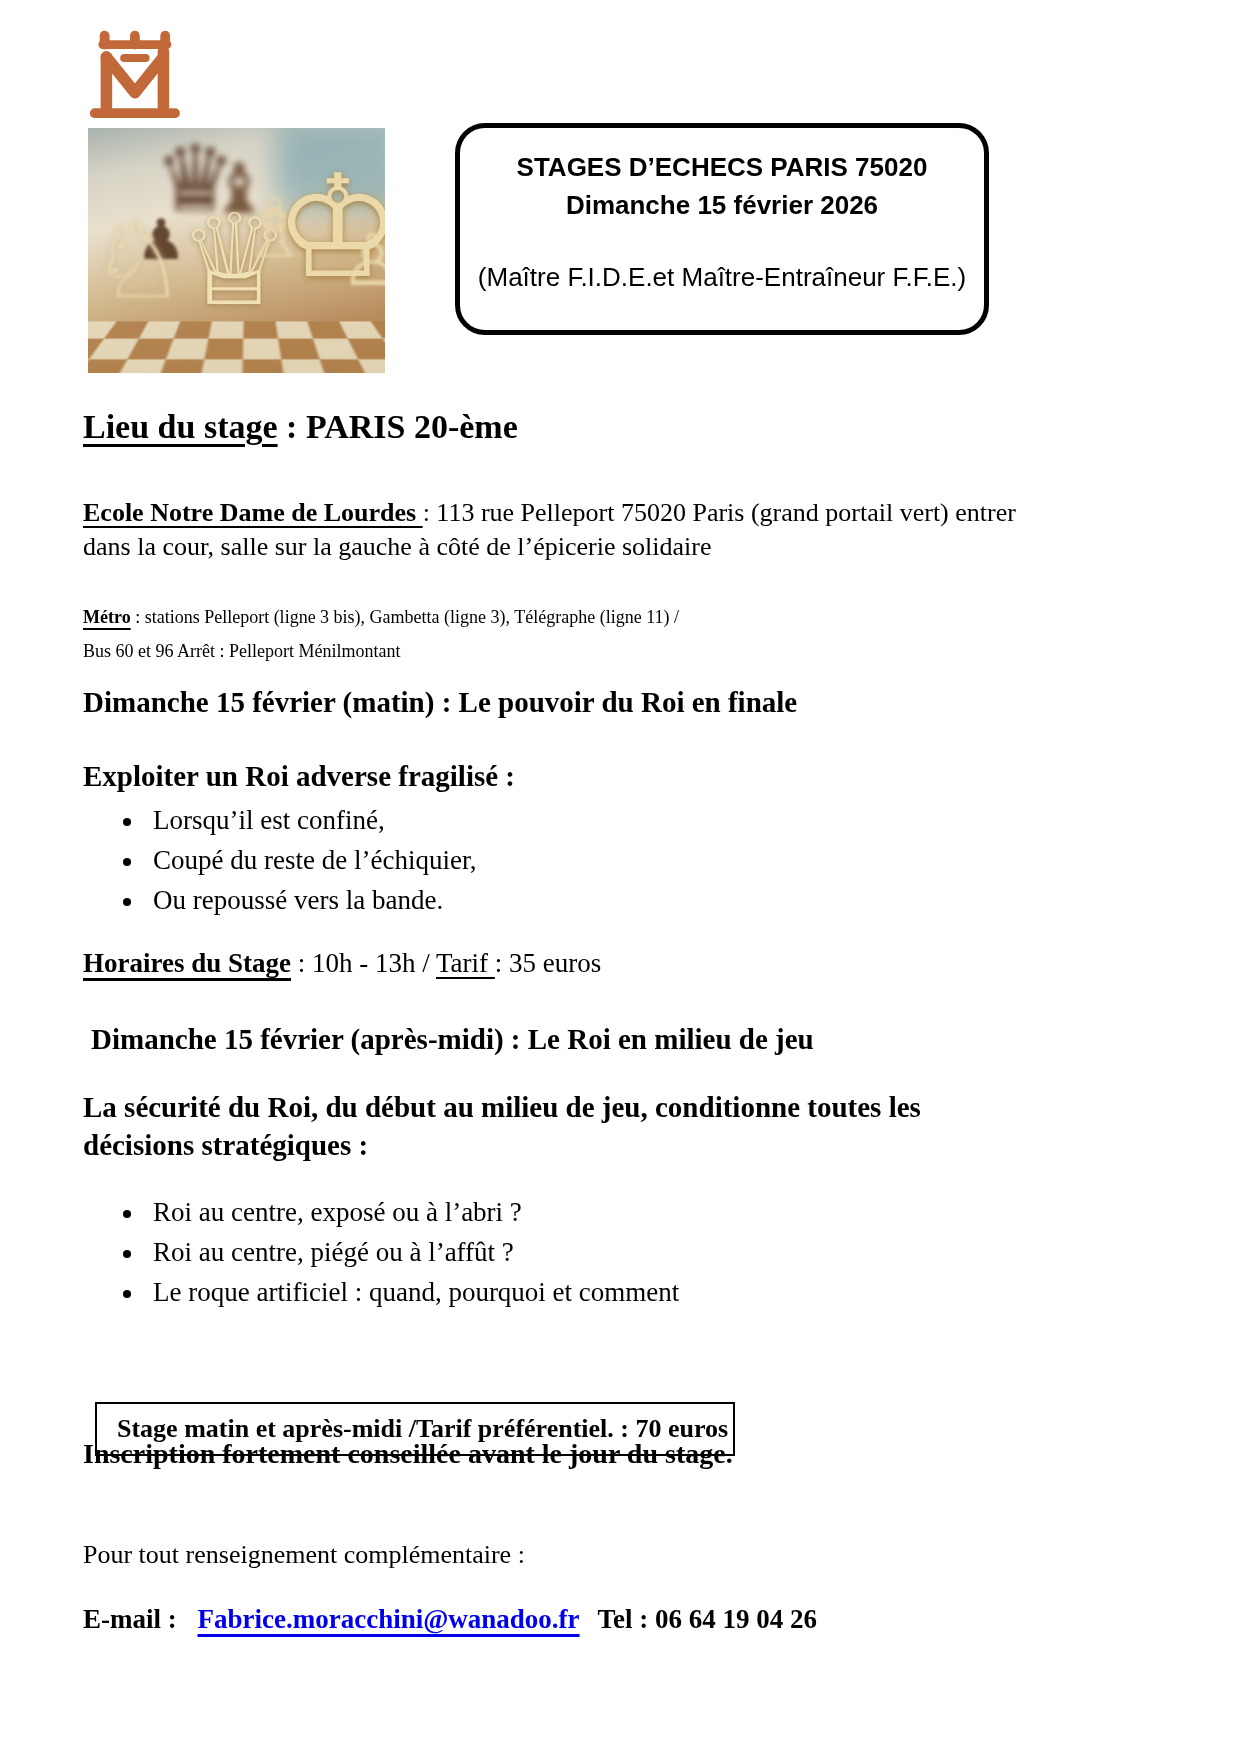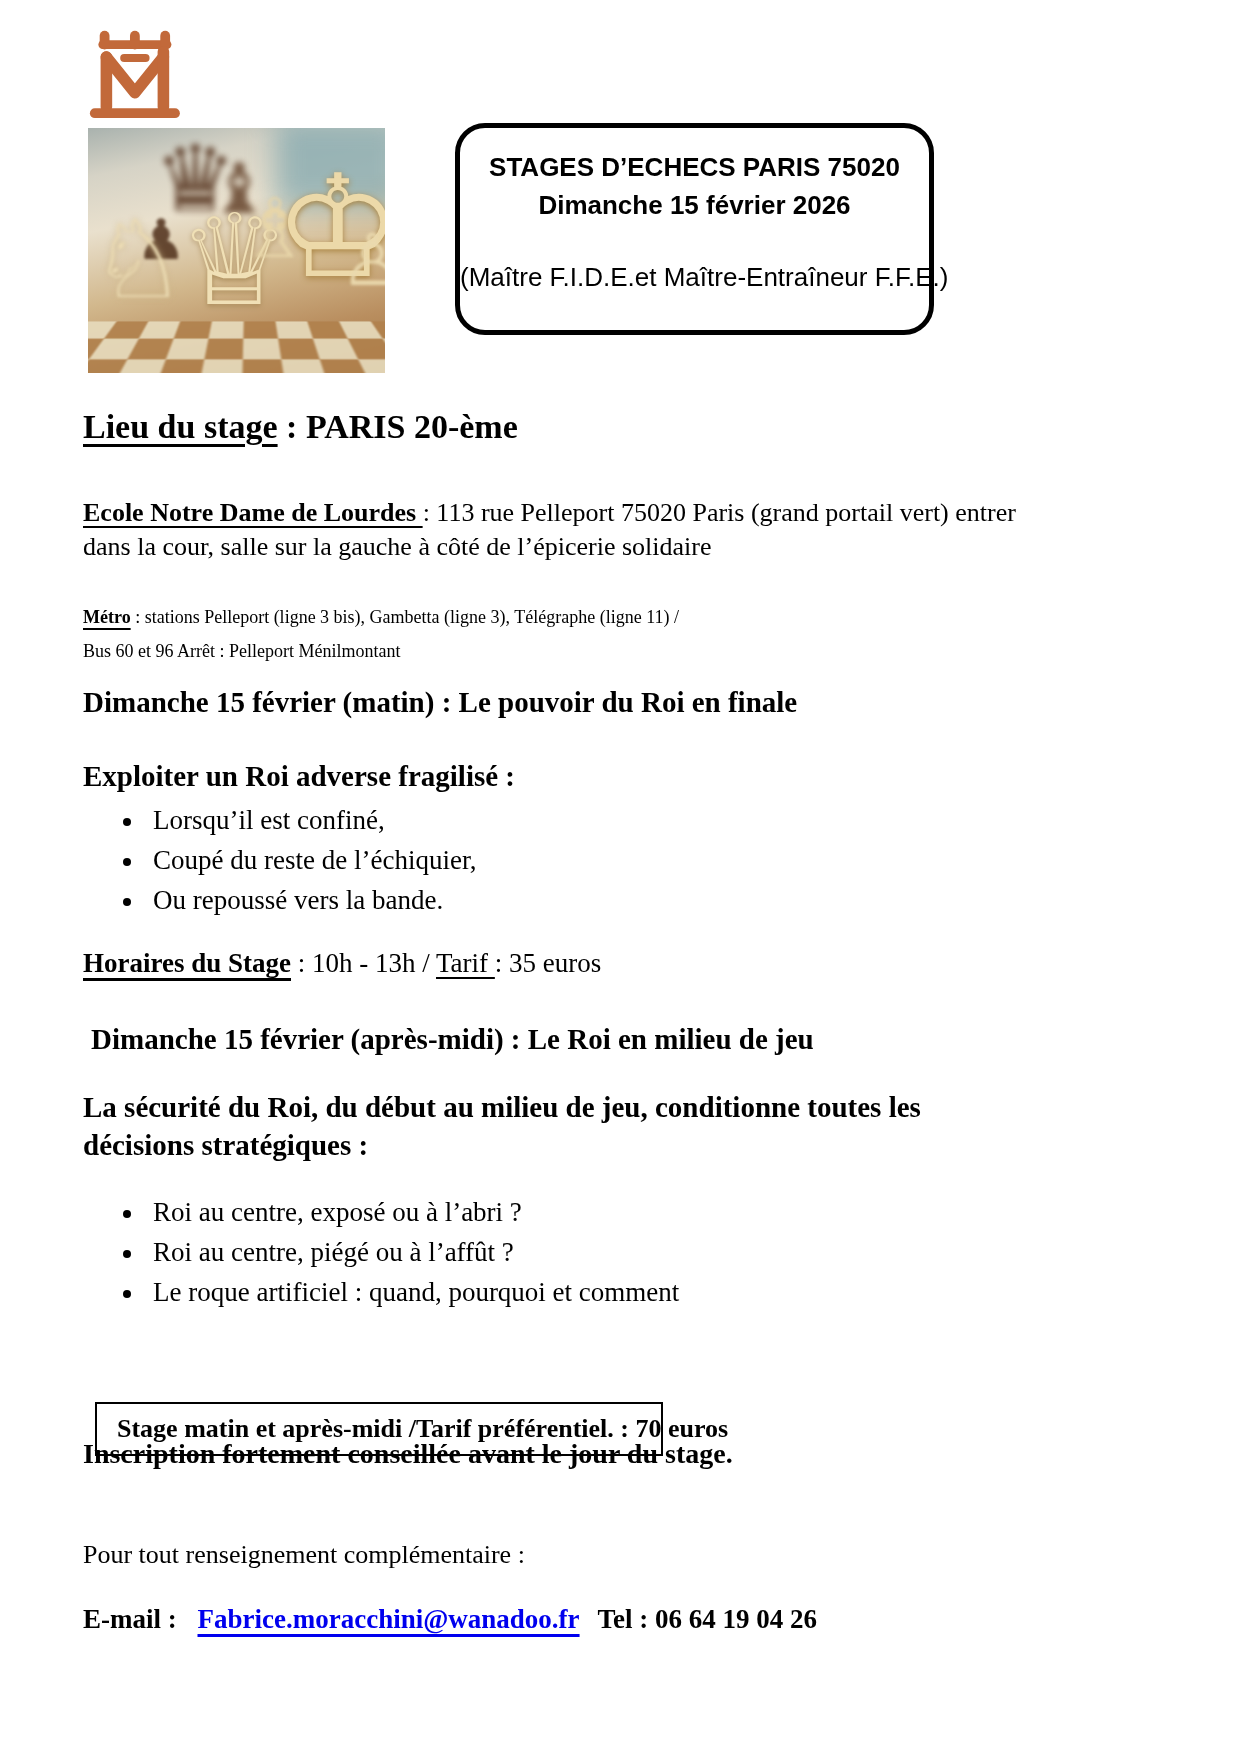--- a/index.html
+++ b/index.html
@@ -10,21 +10,21 @@
   .logo{position:absolute;left:85px;top:25px;width:98px;height:98px;}
   .photo{position:absolute;left:88px;top:128px;width:297px;height:245px;overflow:hidden;
          background:linear-gradient(168deg,#a9b2ae 0%,#d6d3c6 16%,#e9e0cd 34%,#d2b88d 58%,#b98e5f 80%,#a37540 100%);}
   .photo .sky{position:absolute;right:-20px;top:-10px;width:130px;height:90px;background:#7ba4ad;filter:blur(14px);opacity:.7;}
   .photo .board{position:absolute;left:-30px;bottom:-38px;width:380px;height:120px;
         background:repeating-conic-gradient(#b0804c 0% 25%, #e7dcbe 0% 50%);
         background-size:74px 74px;transform:perspective(300px) rotateX(55deg);filter:blur(1px);opacity:.9;}
   .pc{position:absolute;line-height:1;font-family:"DejaVu Sans",sans-serif;}
   .pc.blur2{filter:blur(3px);} .pc.blur1{filter:blur(1.5px);} .pc.blur0{filter:blur(.4px);}
 
-  .titlebox{position:absolute;left:455px;top:123px;width:479px;height:212px;box-sizing:border-box;
+  .titlebox{position:absolute;left:455px;top:123px;width:534px;height:212px;box-sizing:border-box;
         border:5px solid #000;border-radius:30px;text-align:center;
         font-family:"Liberation Sans",sans-serif;font-size:26px;line-height:38px;padding-top:20px;white-space:nowrap;}
   .titlebox .b{font-weight:bold;}
   .titlebox .spacer{height:34px;}
 
   
   .abs{position:absolute;left:83px;white-space:nowrap;}
   .u{text-decoration:underline;text-decoration-thickness:3px;text-underline-offset:6px;}
   .u2{text-decoration:underline;text-decoration-thickness:2px;text-underline-offset:5px;}
   .b{font-weight:bold;}
@@ -38,21 +38,21 @@
   .list{position:absolute;left:83px;margin:0;padding:0;list-style:none;font-size:27px;}
   .list-morning{top:800px;}
   .list li{position:relative;padding-left:70px;height:40px;line-height:40px;white-space:nowrap;}
   .list li::before{content:"";position:absolute;left:40px;top:18px;width:8px;height:8px;border-radius:50%;background:#000;}
   .p-hours-morning{top:948px;font-size:27px;}
   .h-afternoon{top:1023px;left:91px;}
   .h-sub-afternoon{top:1088px;font-size:29px;font-weight:bold;line-height:38px;}
   .list-afternoon{top:1192px;}
   .p-hours-afternoon{top:1345px;font-size:27px;color:#1F4E5F;}
   .p-hours-afternoon .u{text-decoration-color:#1F4E5F;}
-  .combo-box{top:1402px;left:95px;width:568px;box-sizing:border-box;border:2px solid #000;
+  .combo-box{top:1402px;left:95px;width:640px;box-sizing:border-box;border:2px solid #000;
         padding:10px 0 10px 20px;font-size:26px;font-weight:bold;position:absolute;white-space:nowrap;}
   .p-inscription{top:1438px;font-size:28px;font-weight:bold;}
   .p-info{top:1540px;font-size:26px;}
   .p-email{top:1604px;font-size:27px;font-weight:bold;}
   .p-web{top:1672px;font-size:26px;}
   a.doclink{color:#0000EE;font-weight:bold;text-decoration:underline;text-decoration-thickness:3px;text-underline-offset:6px;cursor:pointer;}
   .gap-sm{display:inline-block;width:14px;}
   .gap-md{display:inline-block;width:18px;}
 </style>
 </head>

